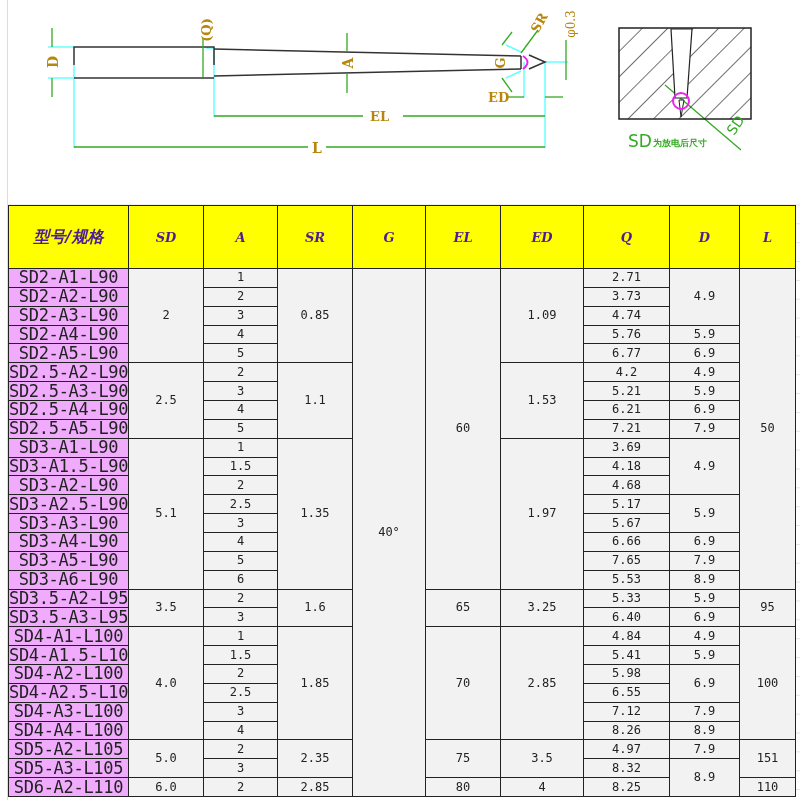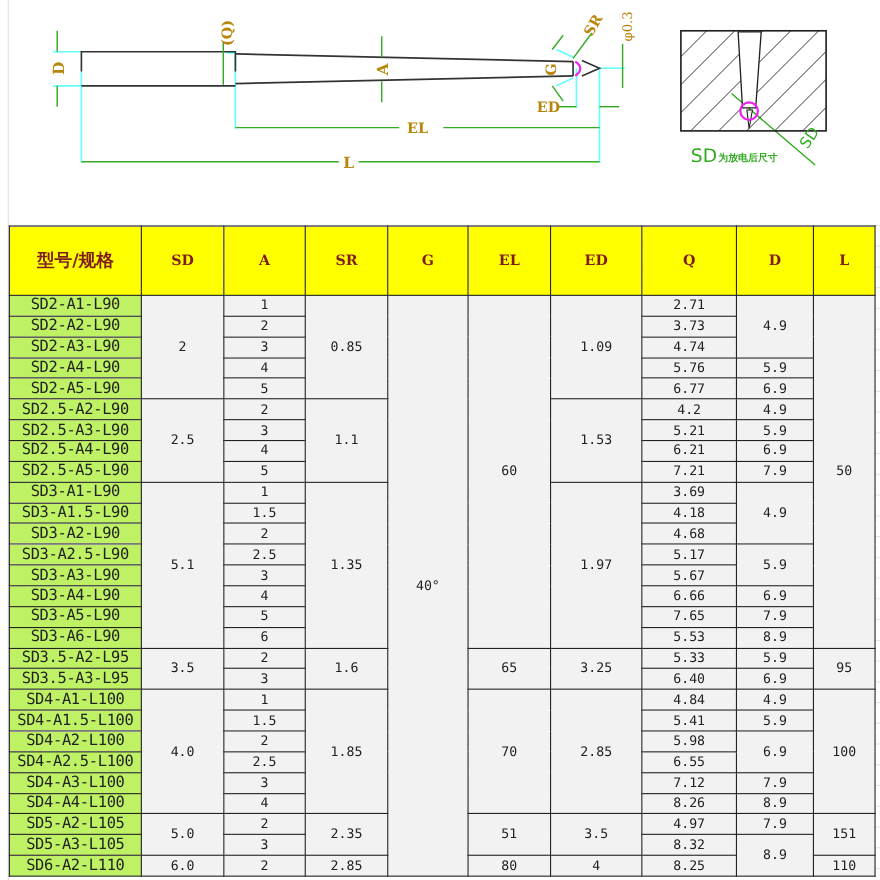--- a/index.html
+++ b/index.html
@@ -9,24 +9,24 @@
       linear-gradient(to right, #e4e4e4 1px, transparent 1px),
       linear-gradient(to bottom, #e4e4e4 1px, transparent 1px);
     background-size: 800px 800px, 800px 18.86px;
     background-position: 0 0, 0 -3px;
   }
   .left-gutter { position:absolute; left:0; top:0; width:7px; height:800px; background:#ffffff; border-right:1px solid #dcdcdc; }
   .drawing-area { position:absolute; left:8px; top:0; width:792px; height:200px; background:#ffffff; }
   .drawing-area svg { position:absolute; left:0; top:0; }
   table.spec { position:absolute; left:8px; top:205px; border-collapse:collapse; table-layout:fixed; width:787px; }
   table.spec td, table.spec th { border:1px solid #222; padding:0; text-align:center; vertical-align:middle; overflow:hidden; white-space:nowrap; }
-  table.spec th { background:#ffff00; height:62px; font-family:"DejaVu Serif", serif; font-weight:bold; font-size:13px; color:#7f1d1d; }
+  table.spec th { background:#ffff00; height:62px; font-family:"DejaVu Serif", serif; font-weight:bold; font-size:13px; color:#4c1d95;font-style:italic; }
   table.spec th.model-head { font-family:"DejaVu Sans", sans-serif; font-size:16px; }
   table.spec td { background:#f2f2f2; height:17.86px; font-family:"DejaVu Sans Mono", monospace; font-size:12px; color:#222; line-height:17px; }
-  table.spec td.model { background:#bef264; font-size:14px; letter-spacing:-0.3px; }
+  table.spec td.model { background:#f0abfc; font-size:17px; letter-spacing:-0.3px; }
 </style>
 </head>
 <body>
 
 <div class="sheet-grid"></div>
 <div class="left-gutter"></div>
 
 <div class="drawing-area">
   <svg width="792" height="200" viewBox="0 0 792 200">
 
@@ -302,21 +302,21 @@
       <td>4</td>
       <td>8.26</td>
       <td>8.9</td>
     </tr>
 
     <tr>
       <td class="model">SD5-A2-L105</td>
       <td rowspan="2">5.0</td>
       <td>2</td>
       <td rowspan="2">2.35</td>
-      <td rowspan="2">51</td>
+      <td rowspan="2">75</td>
       <td rowspan="2">3.5</td>
       <td>4.97</td>
       <td>7.9</td>
       <td rowspan="2">151</td>
     </tr>
     <tr>
       <td class="model">SD5-A3-L105</td>
       <td>3</td>
       <td>8.32</td>
       <td rowspan="2">8.9</td>

